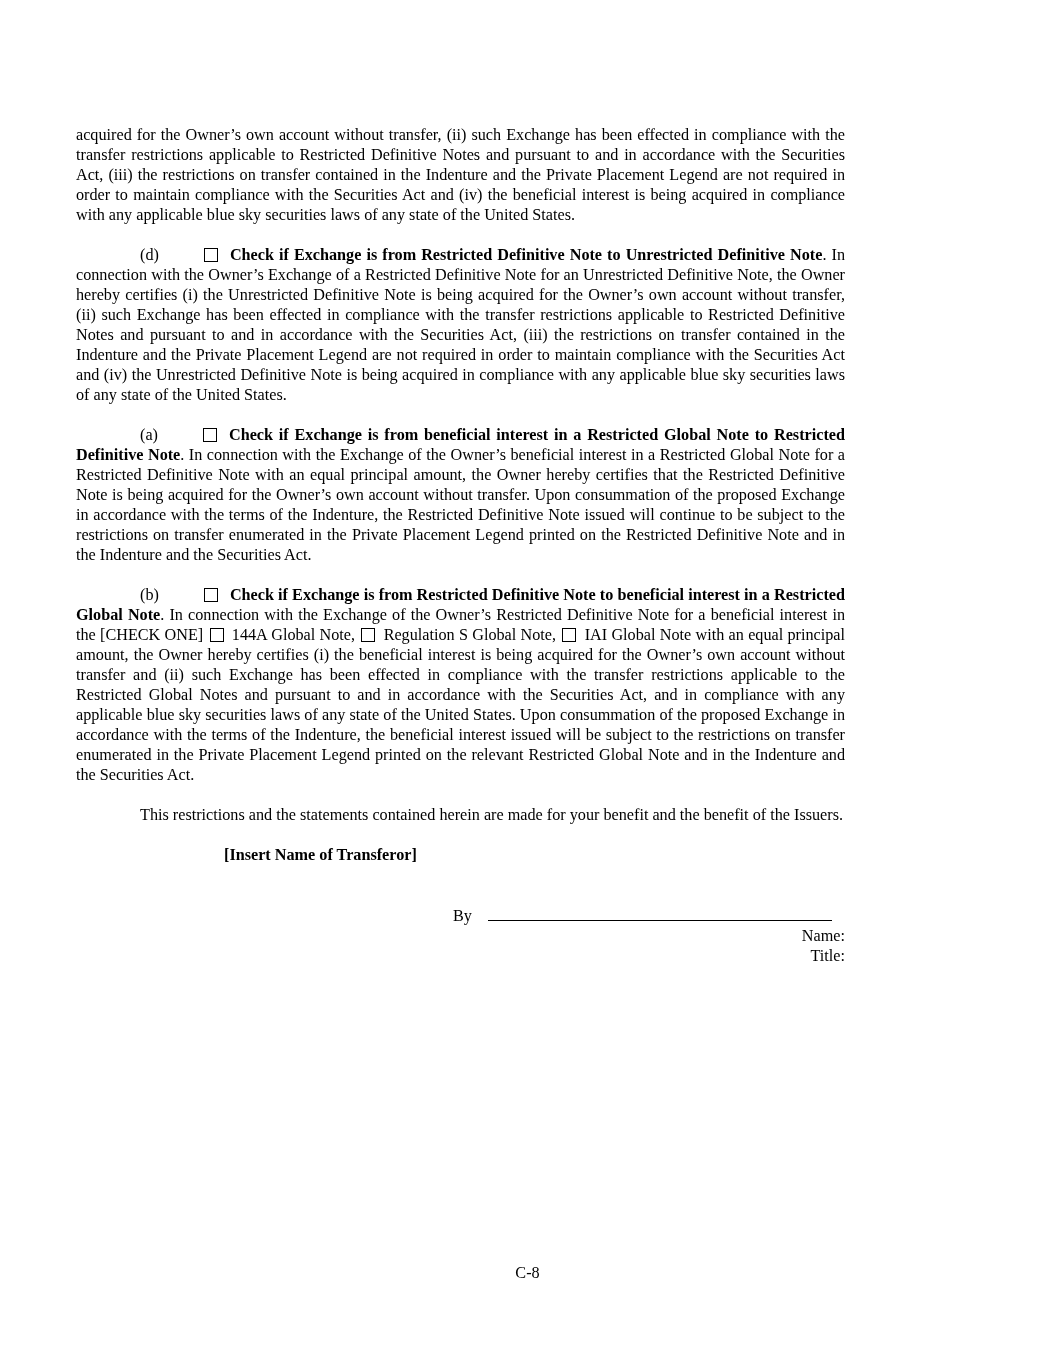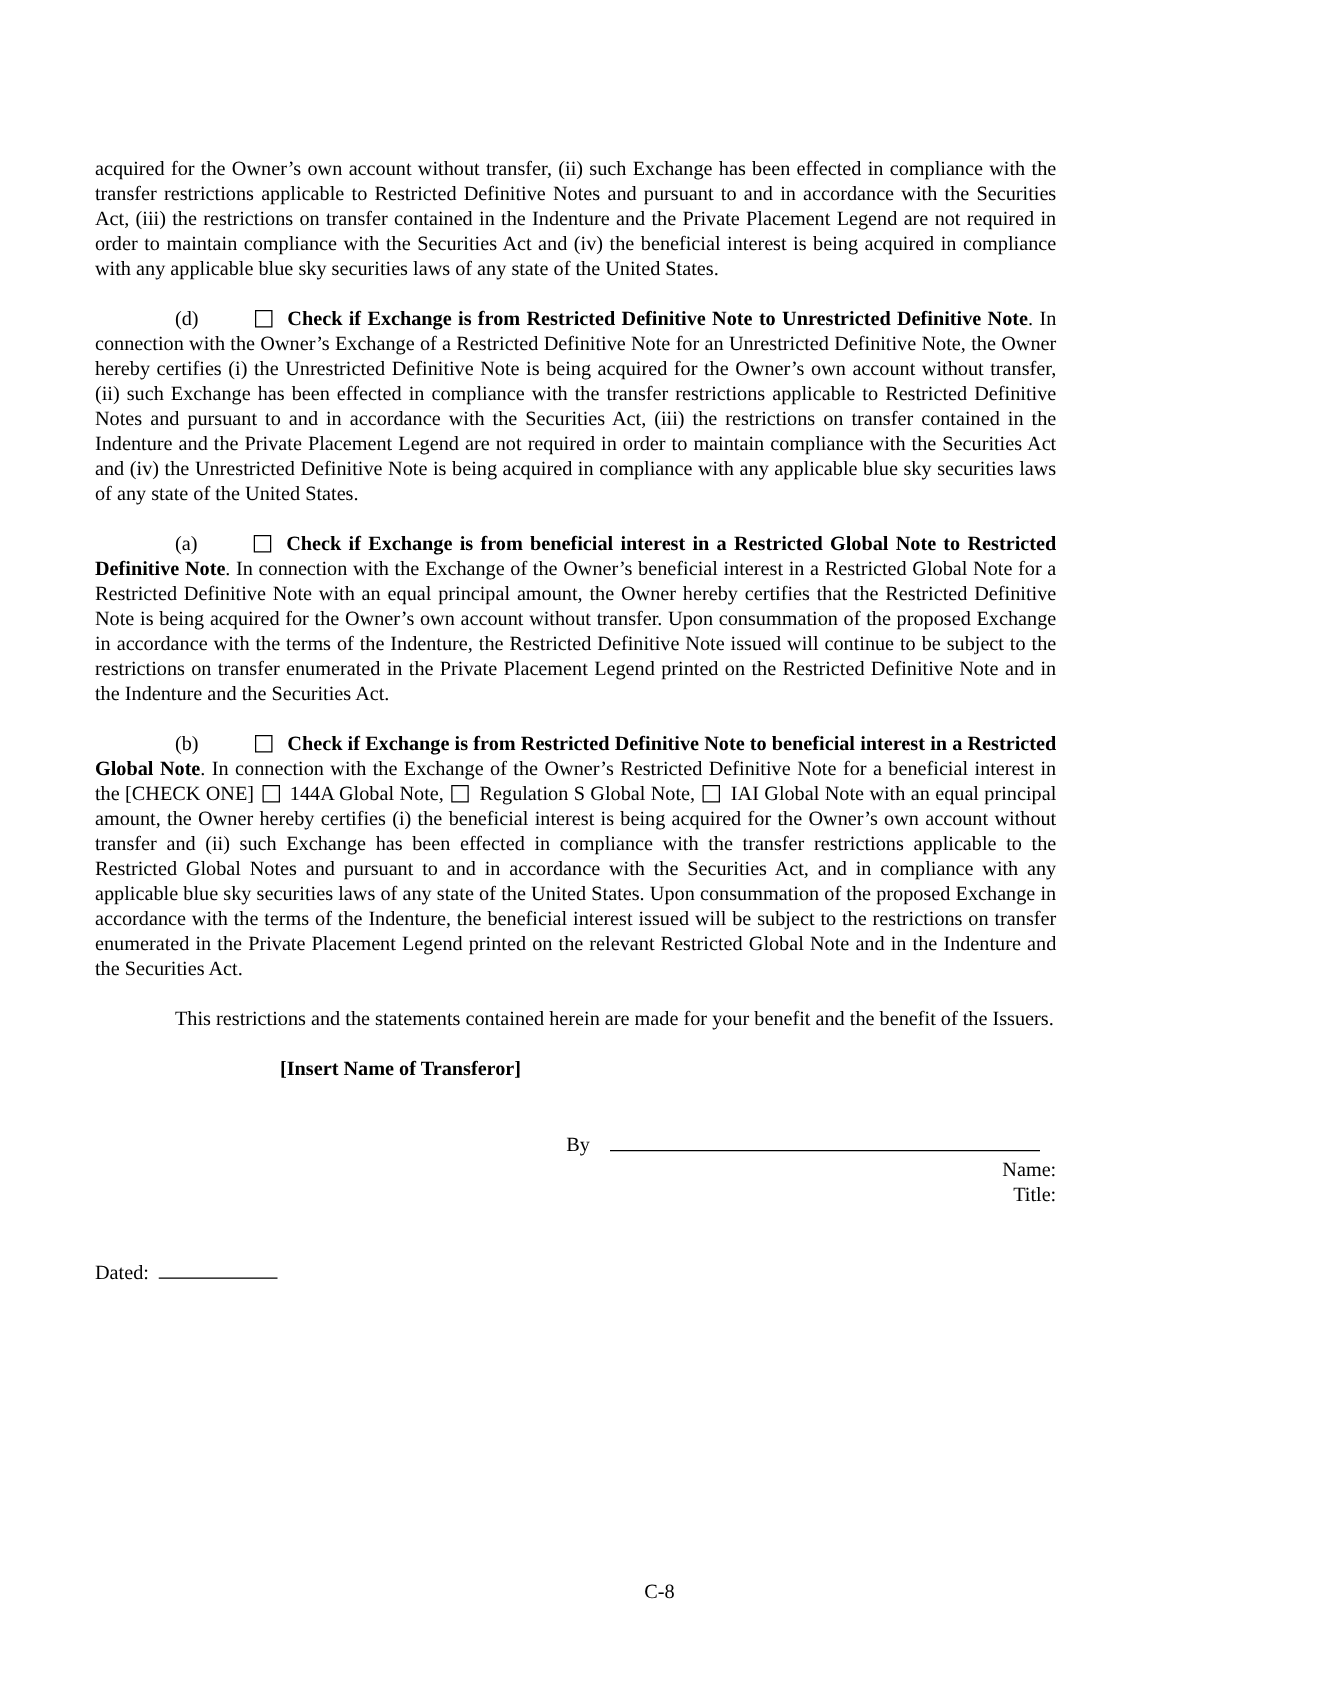--- a/index.html
+++ b/index.html
@@ -64,17 +64,16 @@
   <p class="para indent"><span>This restrictions and the statements contained herein are made for your benefit and the benefit of the Issuers.</span></p>
 
   <div class="transferor">[Insert Name of Transferor]</div>
 
   <div class="sigblock">
     <div class="byrow"><span>By</span><span class="sigline"></span></div>
     <div class="namerow">Name:</div>
     <div class="titlerow">Title:</div>
   </div>
 
-  <div class="dated"><span>Dated:</span><span class="datedline"></span></div>
 
   <div class="footer">C-8</div>
 
 </div>
 
 </body></html>

